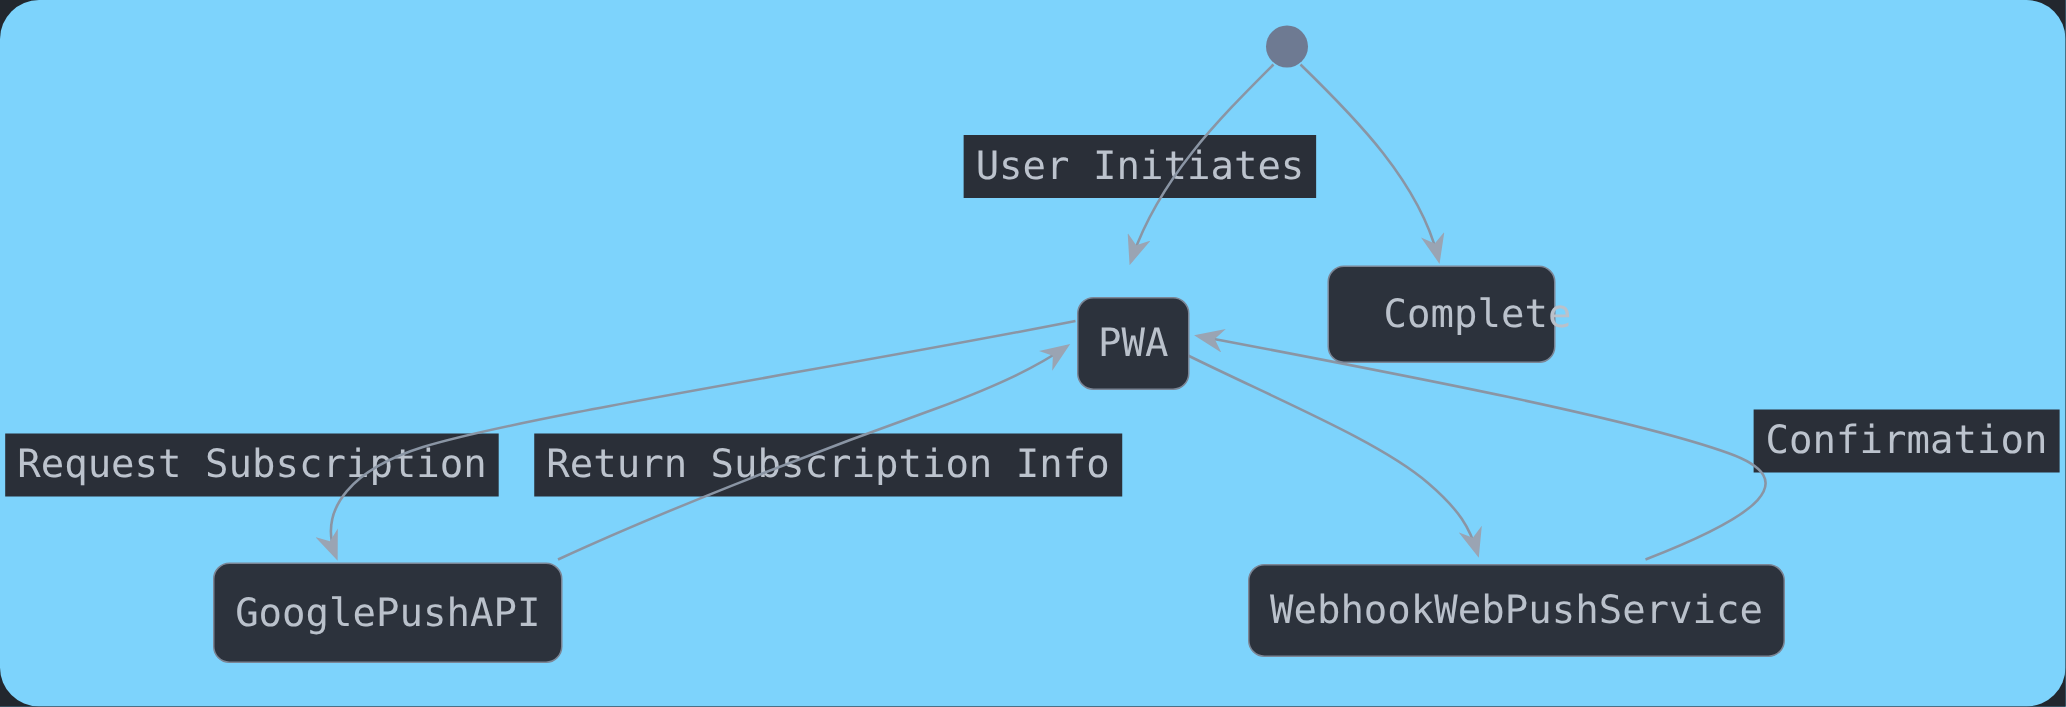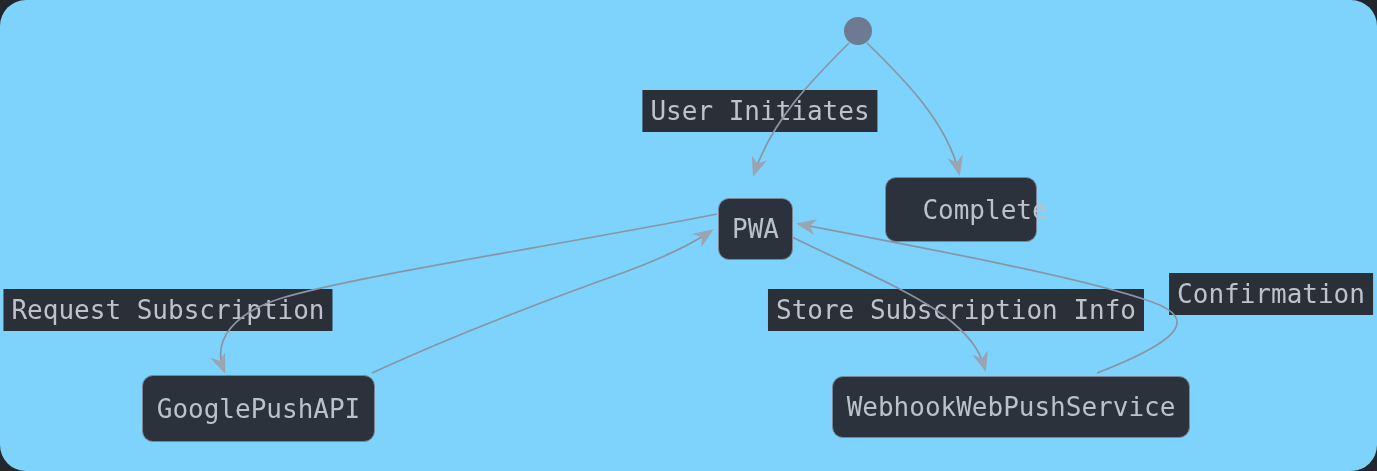--- a/index.html
+++ b/index.html
@@ -64,22 +64,22 @@
 </style>
 </head>
 <body>
 
 <div class="stage">
 
   <div class="edge-label lbl-user-initiates">User Initiates</div>
 
   <div class="edge-label lbl-request-sub">Request Subscription</div>
 
+  <div class="edge-label lbl-return-sub">Return Subscription Info</div>
 
-  <div class="edge-label lbl-store-sub">Store Subscription Info</div>
 
   <div class="edge-label lbl-confirmation">Confirmation</div>
 
   <svg class="edge-layer" viewBox="0 0 1377 471" xmlns="http://www.w3.org/2000/svg">
     <defs>
       <marker id="arrowhead" viewBox="0 0 20 16" refX="17" refY="8" markerWidth="20" markerHeight="16" markerUnits="userSpaceOnUse" orient="auto">
         <path d="M 0 0 L 20 8 L 0 16 L 6 8 Z" fill="#9aa4b3"></path>
       </marker>
     </defs>
 

